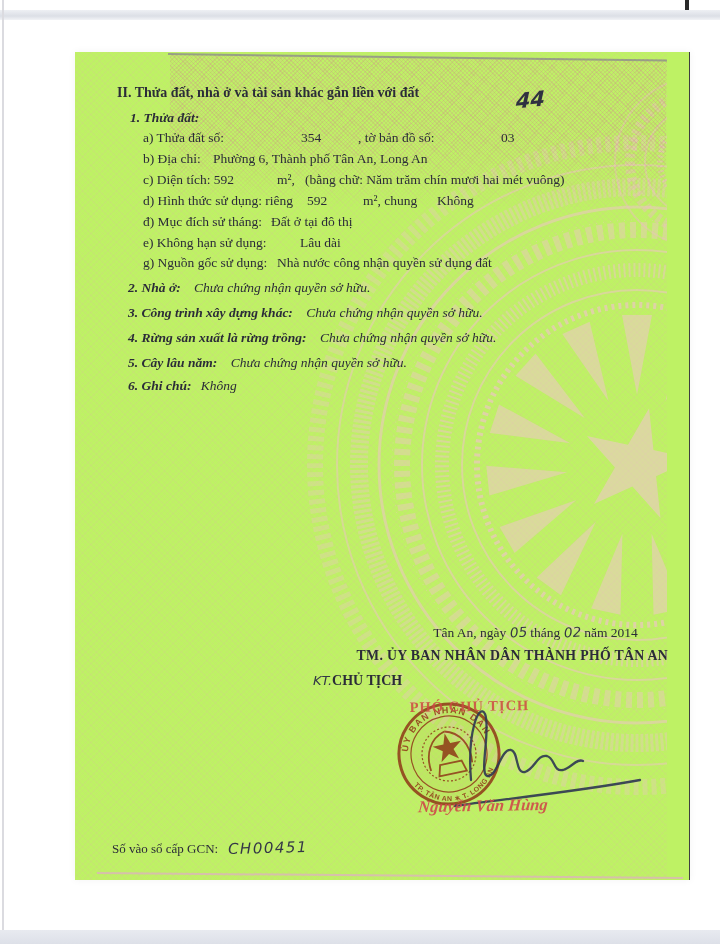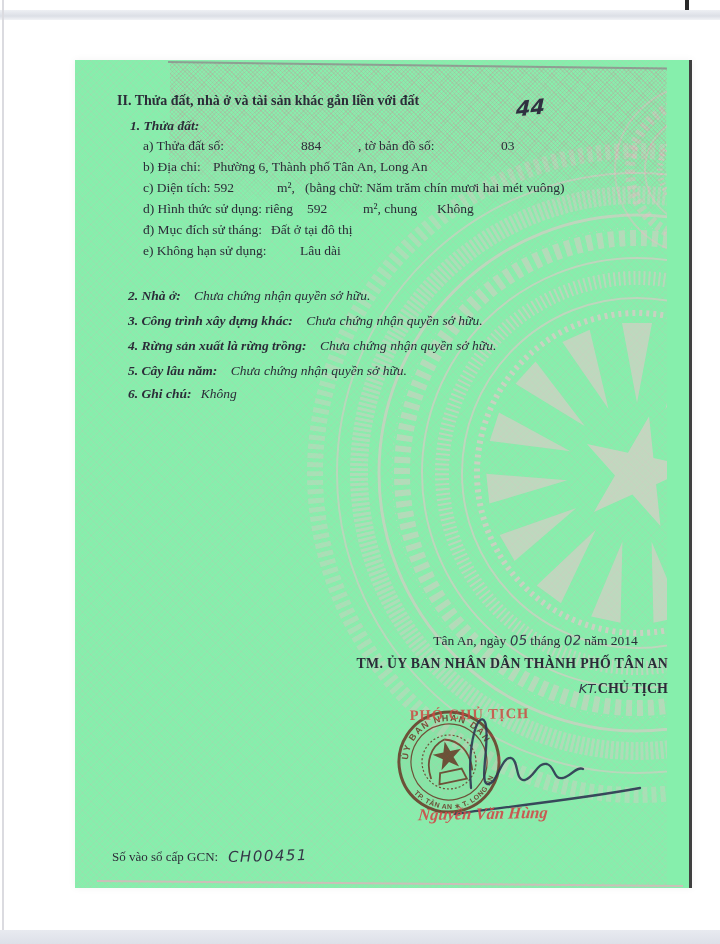--- a/index.html
+++ b/index.html
@@ -4,22 +4,22 @@
 <style>
   html,body{margin:0;padding:0;background:#ffffff;}
   #photo{position:relative;width:720px;height:944px;background:#ffffff;overflow:hidden;
          font-family:"Liberation Serif","DejaVu Serif",serif;color:#2b2c38;}
   .strip{position:absolute;left:0;width:720px;}
   #strip-top{top:10px;height:10px;background:linear-gradient(#eef0f4,#dcdfe6 60%,#f2f3f6);}
   #strip-bottom{top:930px;height:14px;background:linear-gradient(#e8eaf0,#dde0e8);}
   #edge-left{position:absolute;left:2px;top:0;width:2px;height:930px;background:#dbdbe0;}
   #tick-top{position:absolute;left:685px;top:0;width:4px;height:10px;background:#2a2a2a;}
 
-  #page{position:absolute;left:75px;top:60px;width:614px;height:828px;background:#86efac;
-        border-right:3px solid #404040;box-shadow:0 0 8px rgba(0,0,0,0.05);overflow:hidden;}
+  #page{position:absolute;left:75px;top:52px;width:614px;height:828px;background:#bef264;
+        border-right:1px solid #404040;box-shadow:0 0 8px rgba(0,0,0,0.05);overflow:hidden;}
   #texture-zone{position:absolute;left:0;top:0;width:592px;height:828px;overflow:hidden;
         background-image:
           repeating-linear-gradient(45deg, rgba(226,166,178,0.10) 0 1px, transparent 1px 4px),
           repeating-linear-gradient(-45deg, rgba(226,166,178,0.10) 0 1px, transparent 1px 4px);}
   #top-band{position:absolute;left:95px;top:2px;width:497px;height:152px;
         background-image:
           repeating-linear-gradient(45deg, rgba(208,120,140,0.20) 0 1px, transparent 1px 3px),
           repeating-linear-gradient(-45deg, rgba(208,120,140,0.18) 0 1px, transparent 1px 3px);
         -webkit-mask-image:linear-gradient(#000 55%,transparent);mask-image:linear-gradient(#000 55%,transparent);
         transform:rotate(0.6deg);transform-origin:left top;}
@@ -34,21 +34,21 @@
   .bold{font-weight:bold;}
   .bi{font-weight:bold;font-style:italic;}
   .it{font-style:italic;}
   .hw{font-family:"DejaVu Sans","Liberation Sans",sans-serif;font-style:italic;color:#343747;
       display:inline-block;}
   #corner-number{position:absolute;left:441px;top:36px;font:bold italic 21px "DejaVu Sans",sans-serif;
       color:#2f3040;transform:rotate(-6deg) skewX(-8deg);z-index:6;}
   #date-line{position:absolute;left:318px;top:572px;width:285px;text-align:center;font-size:13.5px;z-index:6;}
   #authority-line{position:absolute;left:238px;top:596px;width:355px;text-align:right;
       font-size:13.8px;font-weight:bold;letter-spacing:.3px;z-index:6;}
-  #kt-line{position:absolute;left:238px;top:621px;width:355px;text-align:right;font-size:14px;z-index:6;}
+  #kt-line{position:absolute;left:238px;top:621px;width:355px;text-align:left;font-size:14px;z-index:6;}
   #deputy-stamp{position:absolute;left:312px;top:646px;width:165px;text-align:center;
       font:bold 14.5px "Liberation Serif",serif;color:#cd4a42;letter-spacing:1px;opacity:.85;z-index:6;
       transform:rotate(-1deg);}
   #seal{position:absolute;left:289px;top:617px;z-index:5;mix-blend-mode:multiply;opacity:.93;}
   #signature{position:absolute;left:300px;top:640px;z-index:7;}
   #signer-name{position:absolute;left:323px;top:744px;width:170px;text-align:center;
       font:bold italic 16.5px "Liberation Serif",serif;color:#cf4a4a;transform:skewX(-6deg) rotate(-1deg);
       z-index:7;opacity:.9;}
   #footer-line{position:absolute;left:37px;top:787px;font-size:13px;z-index:6;}
   #registry-number{font-size:15px;letter-spacing:1.5px;margin-left:10px;transform:rotate(-1.5deg);}
@@ -111,21 +111,21 @@
     </div>
     <div id="top-edge-line"></div>
     <div id="bottom-edge-line"></div>
 
     <div class="line bold" style="left:42px;top:33px;font-size:14px">II. Thửa đất, nhà ở và tài sản khác gắn liền với đất</div>
 
     <div class="line bi" style="left:55px;top:58px">1. Thửa đất:</div>
 
     <div class="line" style="left:68px;top:78px;width:520px">
       <span class="seg" style="left:0">a) Thửa đất số:</span>
-      <span class="seg" style="left:158px">884</span>
+      <span class="seg" style="left:158px">354</span>
       <span class="seg" style="left:215px">, tờ bản đồ số:</span>
       <span class="seg" style="left:358px">03</span>
     </div>
 
     <div class="line" style="left:68px;top:99px;width:520px">
       <span class="seg" style="left:0">b) Địa chỉ:</span>
       <span class="seg" style="left:70px">Phường 6, Thành phố Tân An, Long An</span>
     </div>
 
     <div class="line" style="left:68px;top:120px;width:520px">
@@ -144,20 +144,24 @@
     <div class="line" style="left:68px;top:162px;width:520px">
       <span class="seg" style="left:0">đ) Mục đích sử tháng:</span>
       <span class="seg" style="left:128px">Đất ở tại đô thị</span>
     </div>
 
     <div class="line" style="left:68px;top:183px;width:520px">
       <span class="seg" style="left:0">e) Không hạn sử dụng:</span>
       <span class="seg" style="left:157px">Lâu dài</span>
     </div>
 
+    <div class="line" style="left:68px;top:203px;width:520px">
+      <span class="seg" style="left:0">g) Nguồn gốc sử dụng:</span>
+      <span class="seg" style="left:134px">Nhà nước công nhận quyền sử dụng đất</span>
+    </div>
 
     <div class="line" style="left:53px;top:228px">
       <span class="bi">2. Nhà ở:</span>
       <span class="it" style="margin-left:10px">Chưa chứng nhận quyền sở hữu.</span>
     </div>
     <div class="line" style="left:53px;top:253px">
       <span class="bi">3. Công trình xây dựng khác:</span>
       <span class="it" style="margin-left:10px">Chưa chứng nhận quyền sở hữu.</span>
     </div>
     <div class="line" style="left:53px;top:278px">

